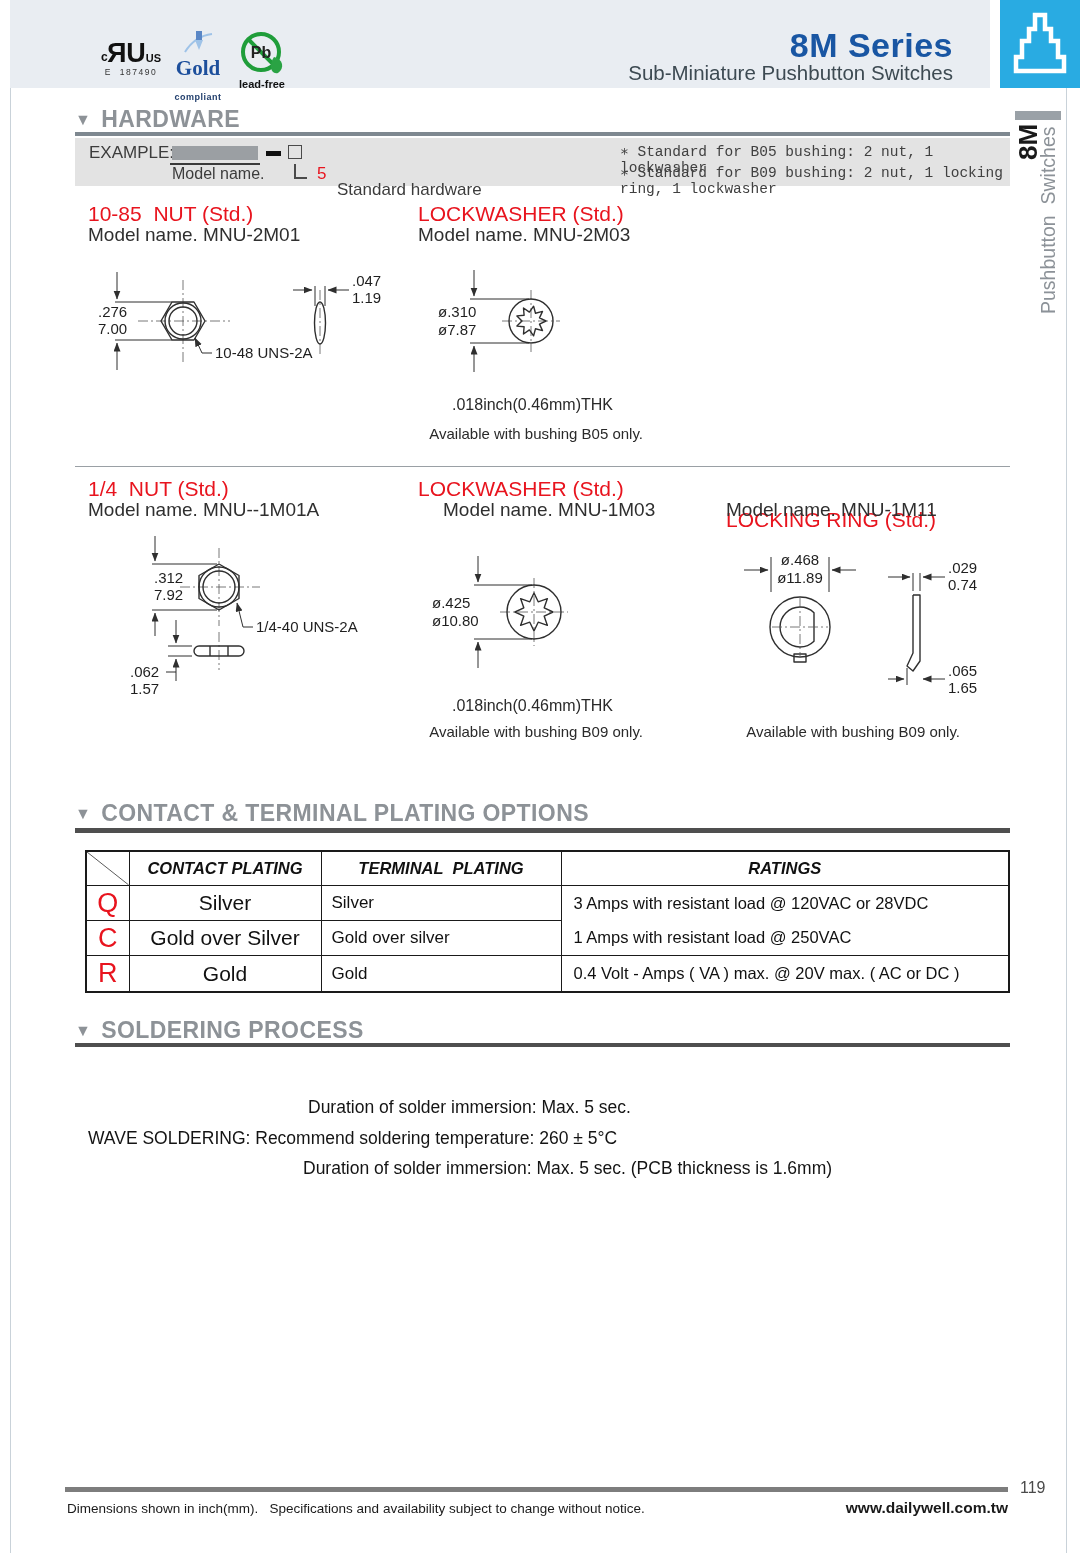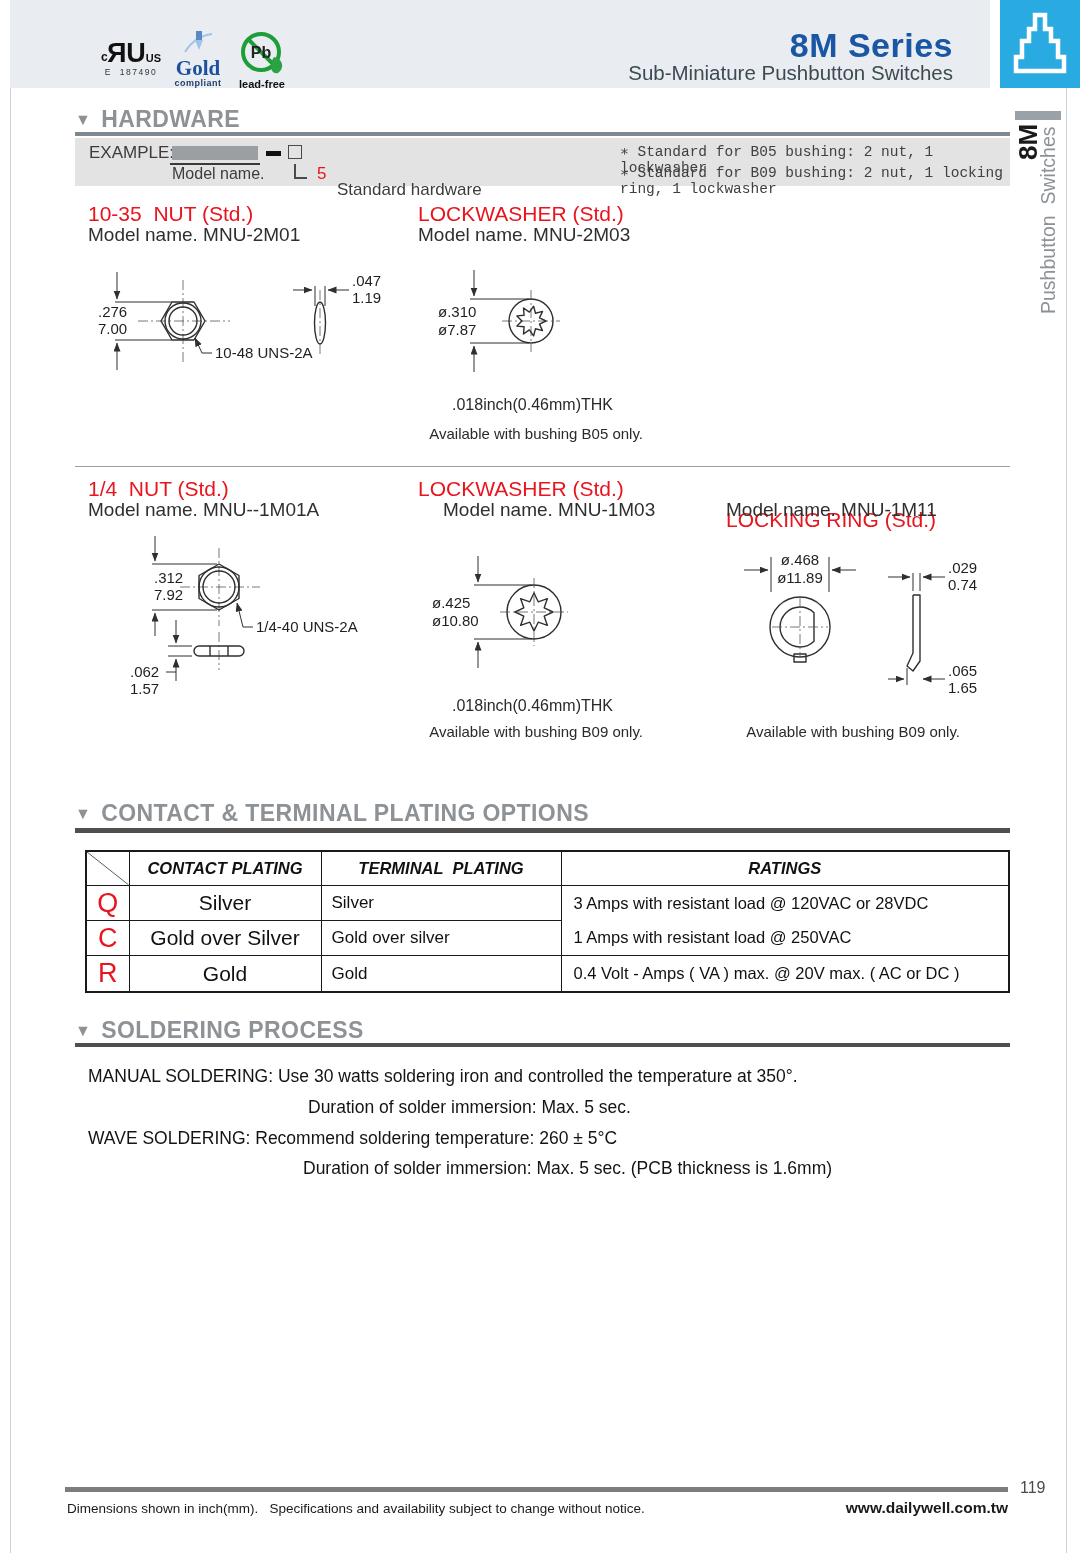--- a/index.html
+++ b/index.html
@@ -15,21 +15,21 @@
   
   .ul-wrap{position:absolute;left:96px;top:42px;width:70px;text-align:center;}
   .ul-row{display:flex;align-items:flex-end;justify-content:center;}
   .ul-c{font-size:12px;font-weight:bold;color:#111;margin-right:1px;}
   .ul-mark{font-size:27px;font-weight:900;color:#111;letter-spacing:-2px;line-height:22px;}
   .ul-rev{display:inline-block;transform:scaleX(-1);}
   .ul-us{font-size:11px;font-weight:bold;color:#111;margin-left:2px;}
   .ul-e{font-size:8.5px;color:#333;letter-spacing:1.5px;margin-top:3px;}
   .rohs-wrap{position:absolute;left:172px;top:30px;width:52px;text-align:center;}
   .rohs-title{font-family:"Liberation Serif",serif;font-size:21px;font-weight:bold;color:#1d4f9c;line-height:20px;}
-  .rohs-sub{font-size:9px;font-weight:bold;color:#23406e;letter-spacing:0.5px;}
+  .rohs-sub{font-size:9px;font-weight:bold;color:#23406e;letter-spacing:0.5px;margin-top:14px;}
   .pb-wrap{position:absolute;left:238px;top:30px;width:48px;text-align:center;}
   .pb-label{font-size:11px;font-weight:bold;color:#111;margin-top:-2px;}
   
   .side-tab{position:absolute;left:1015px;top:111px;width:46px;height:9px;background:#9aa1a7;}
   .vtext{position:absolute;transform:rotate(-90deg);transform-origin:left top;white-space:pre;}
   .v-8m{left:1013px;top:160px;font-size:26px;font-weight:bold;color:#1a1a1a;}
   .v-label{left:1037px;top:314px;font-size:19.5px;color:#8c9298;}
   
   .sec-head{position:absolute;left:75px;width:935px;}
   .sec-title{font-size:23px;font-weight:bold;color:#8d9297;letter-spacing:0.4px;}
@@ -151,21 +151,21 @@
     <div class="ex-dash"></div>
     <div class="ex-square"></div>
     <div class="ex-brk-v"></div>
     <div class="ex-brk-h"></div>
     <div class="ex-digit">5</div>
     <div class="ex-digit-label">Standard hardware</div>
     <div class="ex-note" style="top:5px;">∗ Standard for B05 bushing: 2 nut, 1 lockwasher</div>
     <div class="ex-note" style="top:26px;">∗ Standard for B09 bushing: 2 nut, 1 locking ring, 1 lockwasher</div>
   </div>
 
-  <div class="hw-title pre" style="left:88px;top:202px;">10-35  NUT (Std.)</div>
+  <div class="hw-title pre" style="left:88px;top:202px;">10-85  NUT (Std.)</div>
   <div class="hw-model" style="left:88px;top:224px;">Model name. MNU-2M01</div>
   <svg class="abs" style="left:88px;top:250px;" width="320" height="140" viewBox="0 0 320 140">
     <line class="cl" x1="50" y1="71" x2="142" y2="71"></line>
     <line class="cl" x1="95" y1="30" x2="95" y2="112"></line>
     <polygon class="ol" points="117,71 106,52 84,52 73,71 84,90 106,90"></polygon>
     <circle class="ol" cx="95" cy="71" r="18"></circle>
     <circle class="ol" cx="95" cy="71" r="14"></circle>
     <line class="dl" x1="84" y1="52" x2="27" y2="52"></line>
     <line class="dl" x1="84" y1="90" x2="27" y2="90"></line>
     <line class="dl" x1="29" y1="22" x2="29" y2="49" marker-end="url(#arr)"></line>
@@ -322,21 +322,20 @@
       <td class="rating-r">0.4 Volt - Amps ( VA ) max. @ 20V max. ( AC or DC )</td>
     </tr>
   </tbody>
     </table>
 
   <div class="sec-head" style="top:1017px;">
     <span class="sec-title"><span class="sec-tri">▼</span><span>SOLDERING PROCESS</span></span>
   </div>
   <div class="bar" style="top:1043px;height:4px;background:#4f4f4f;"></div>
 
-  <div class="sol-line" style="left:88px;top:1066px;">MANUAL SOLDERING: Use 30 watts soldering iron and controlled the temperature at 350°.</div>
   <div class="sol-line" style="left:308px;top:1097px;">Duration of solder immersion: Max. 5 sec.</div>
   <div class="sol-line" style="left:88px;top:1128px;">WAVE SOLDERING: Recommend soldering temperature: 260 ± 5°C</div>
   <div class="sol-line" style="left:303px;top:1158px;">Duration of solder immersion: Max. 5 sec. (PCB thickness is 1.6mm)</div>
 
   <div class="foot-bar"></div>
   <div class="foot-page">119</div>
   <div class="foot-left pre">Dimensions shown in inch(mm).   Specifications and availability subject to change without notice.</div>
   <div class="foot-site">www.dailywell.com.tw</div>
 
 </div>

